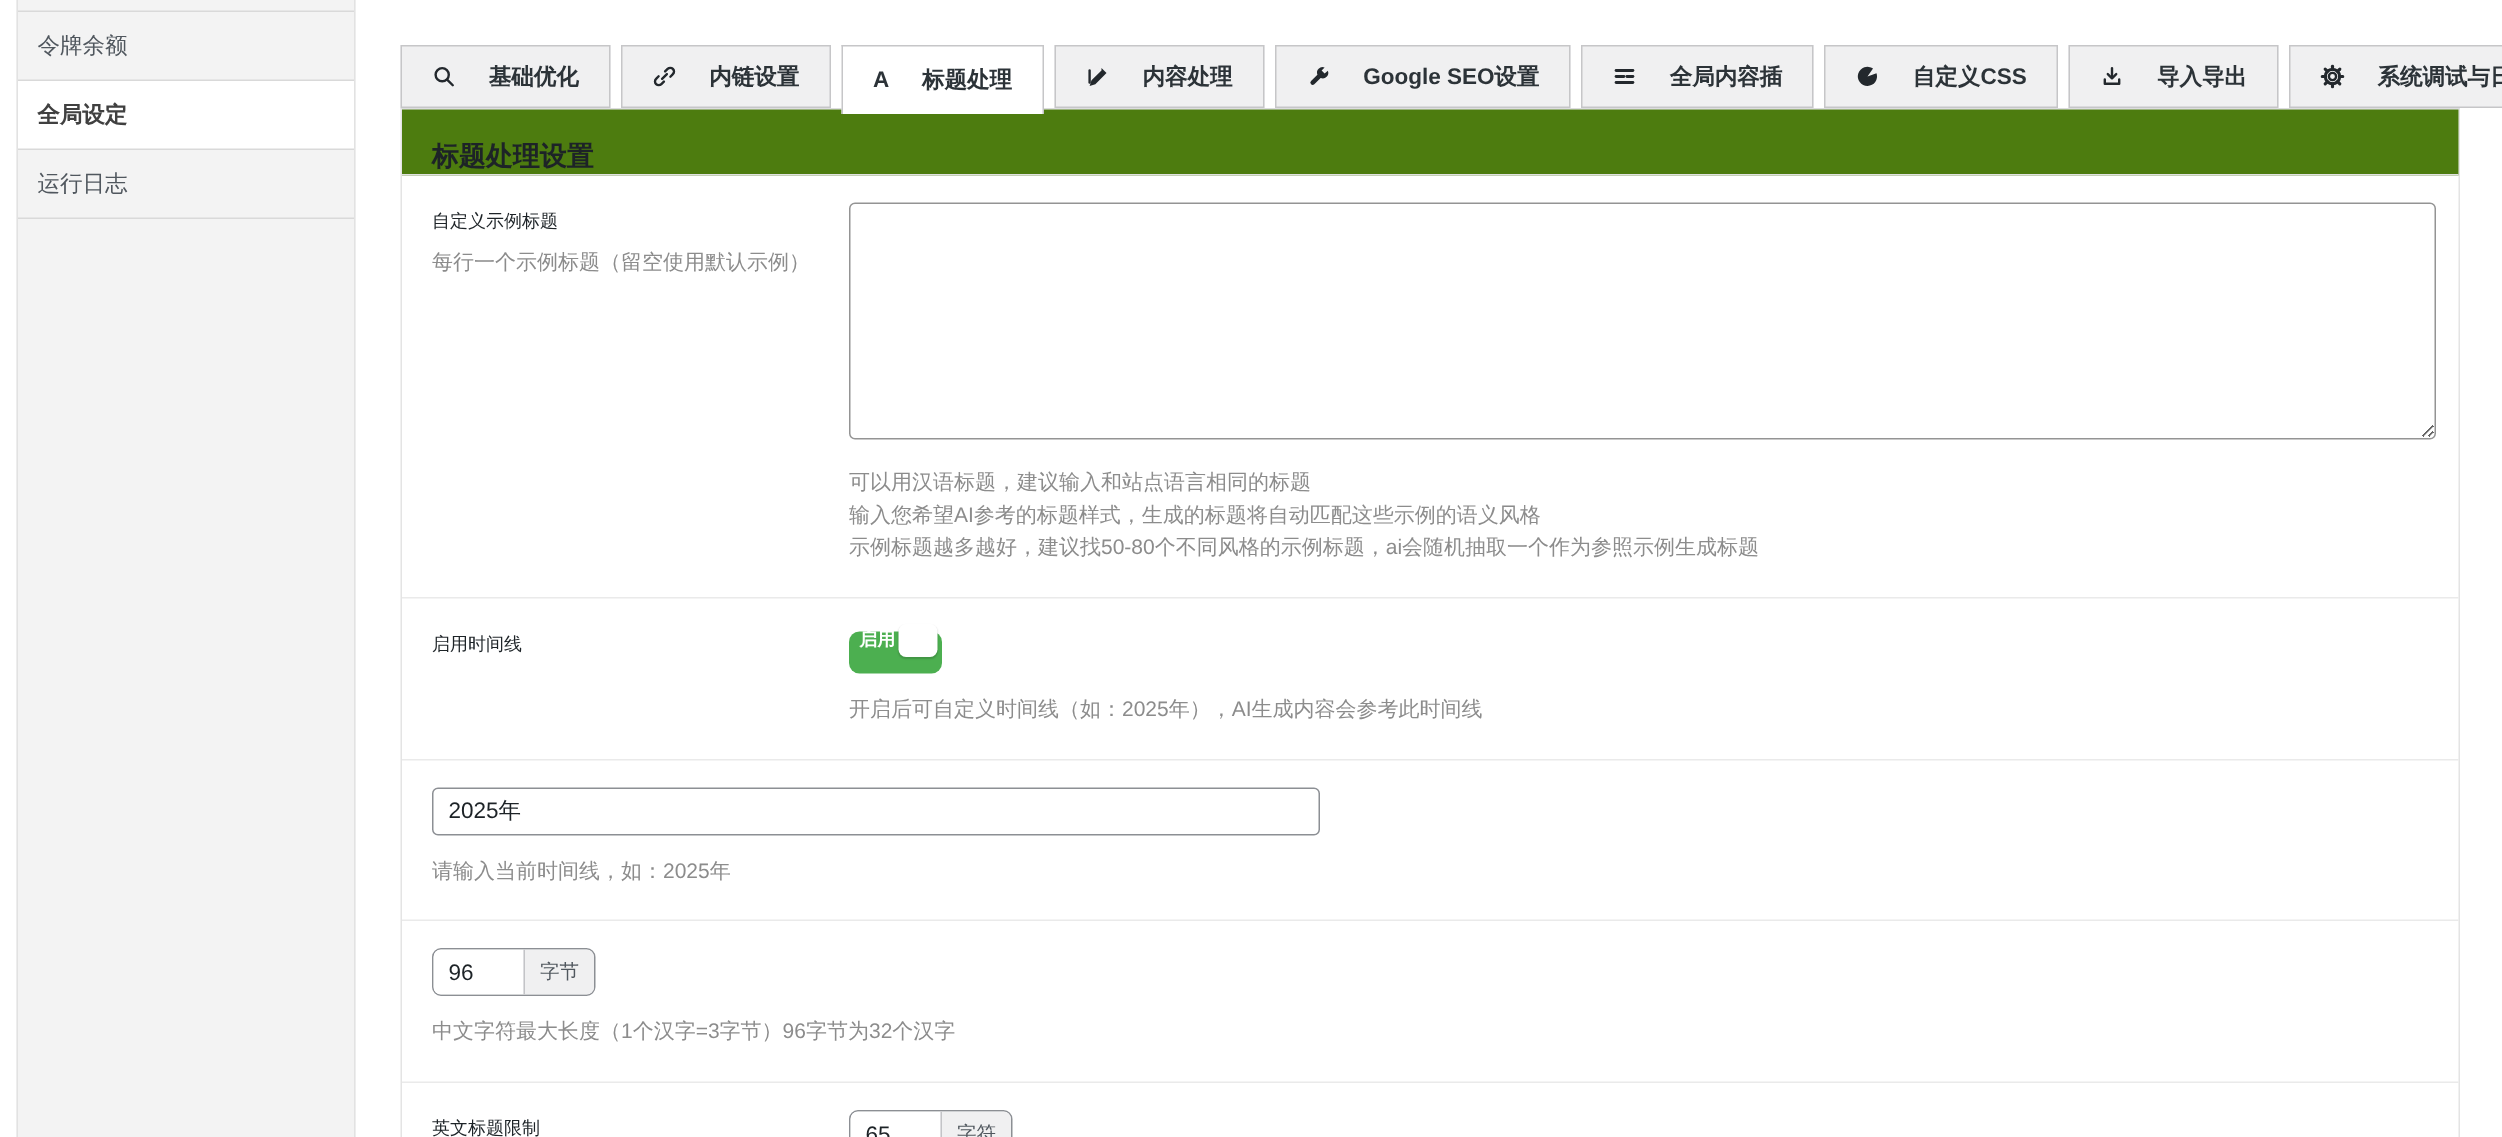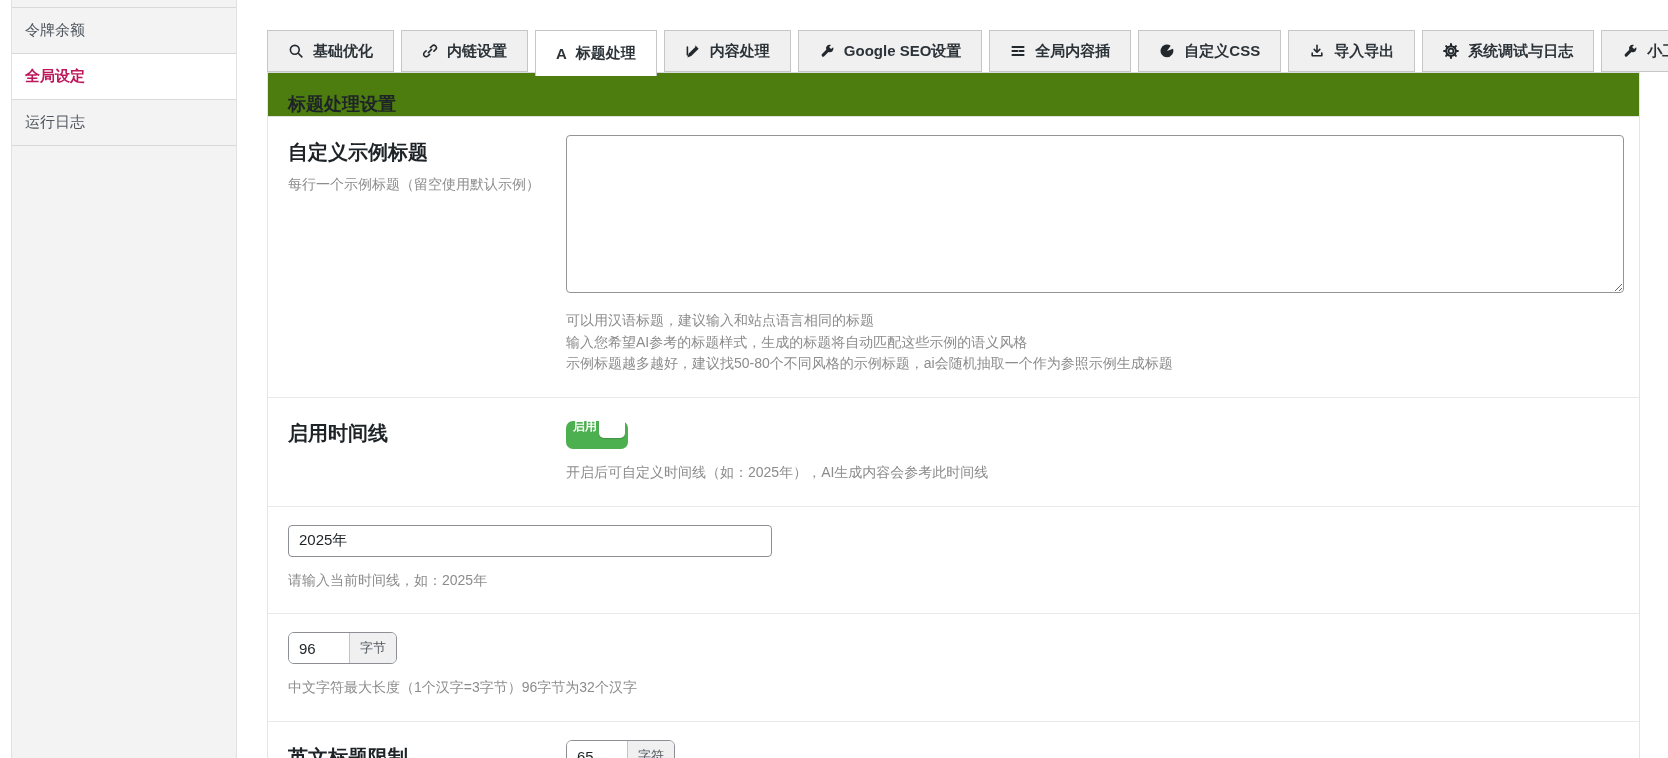--- a/index.html
+++ b/index.html
@@ -5,56 +5,56 @@
   * { margin:0; padding:0; box-sizing:border-box; }
   html,body { width:1668px; height:758px; background:#ffffff; overflow:hidden;
               font-family:"Liberation Sans","DejaVu Sans",sans-serif; color:#1d2327; }
 
   
   .sidebar { position:absolute; left:11px; top:0; width:226px; height:758px;
              background:#f3f3f3; border-left:1px solid #e2e2e2; border-right:1px solid #e2e2e2; }
   .side-item { height:46px; display:flex; align-items:center; padding-left:13px;
                font-size:15px; color:#50575e; border-bottom:1px solid #d9d9d9; cursor:pointer; }
   .side-item.partial { height:8px; padding:0; }
-  .side-item.active { background:#ffffff; color:#be185d; font-weight:bold; }
+  .side-item.active { background:#ffffff; color:#404040; font-weight:bold; }
 
   
   .main { position:absolute; left:267px; top:0; width:1373px; }
 
   
   .tabs { display:flex; align-items:flex-start; gap:7px; margin-top:30px; position:relative; z-index:2; }
-  .tab { display:flex; align-items:center; gap:9px; height:42px; padding:0 20px;
+  .tab { display:flex; align-items:center; gap:22px; height:42px; padding:0 20px;
          background:#f0f0f1; border:1px solid #c6c6c8; font-size:15px; font-weight:bold;
          color:#2c3338; cursor:pointer; white-space:nowrap;
          font-family:"Liberation Sans","DejaVu Sans",sans-serif; }
   .tab.active { background:#ffffff; border-bottom:none; height:46px; margin-bottom:-4px; }
   .ticon { display:inline-flex; width:16px; height:16px; color:#23282d; }
   .ticon svg { width:16px; height:16px; }
   .a-glyph { font-size:15px; font-weight:600; }
 
   
   .panel { background:#ffffff; border-left:1px solid #e4e4e4; border-right:1px solid #e4e4e4;
            border-top:1px solid #dcdcde; min-height:686px; }
   .panel-head { height:44px; background:#4d7c0f; border-bottom:1px solid #e1e1e1;
                 display:flex; align-items:flex-end; padding-left:20px; }
   .panel-head h1 { font-size:18px; font-weight:bold; color:#1d2327; }
 
   .row { display:flex; padding:18px 15px 22px 20px; border-bottom:1px solid #eaeaea; }
   .row:last-child { border-bottom:none; }
   .col-label { width:278px; flex:none; padding-top:4px; }
-  .lbl { font-size:20px; font-weight:bold; color:#1d2327; }
+  .lbl { font-size:12px; font-weight:normal; color:#1d2327; }
   .sublbl { font-size:14px; color:#8c8c8c; margin-top:8px; line-height:1.5; }
   .col-ctrl { flex:1; }
   .help { font-size:14px; color:#8c8c8c; line-height:1.55; }
   .help.gap { margin-top:13px; }
 
   textarea.examples { width:100%; height:158px; border:1px solid #949494; border-radius:4px;
                       resize:both; font-size:14px; padding:8px 10px; background:#fff;
                       font-family:"Liberation Sans","DejaVu Sans",sans-serif; }
-  input.text { width:484px; height:32px; border:1px solid #8c8f94; border-radius:4px;
+  input.text { width:592px; height:32px; border:1px solid #8c8f94; border-radius:4px;
                font-size:15px; padding:0 10px; color:#1d2327; background:#fff;
                font-family:"Liberation Sans","DejaVu Sans",sans-serif; }
 
   .igroup { display:inline-flex; height:32px; border:1px solid #8c8f94; border-radius:6px;
             overflow:hidden; background:#fff; }
   .igroup input { width:60px; border:none; outline:none; font-size:15px; padding:0 10px;
                   color:#1d2327; font-family:"Liberation Sans","DejaVu Sans",sans-serif; }
   .igroup .addon { display:flex; align-items:center; padding:0 10px; font-size:13px;
                    color:#50575e; background:#f0f0f1; border-left:1px solid #c3c4c7; }
 

